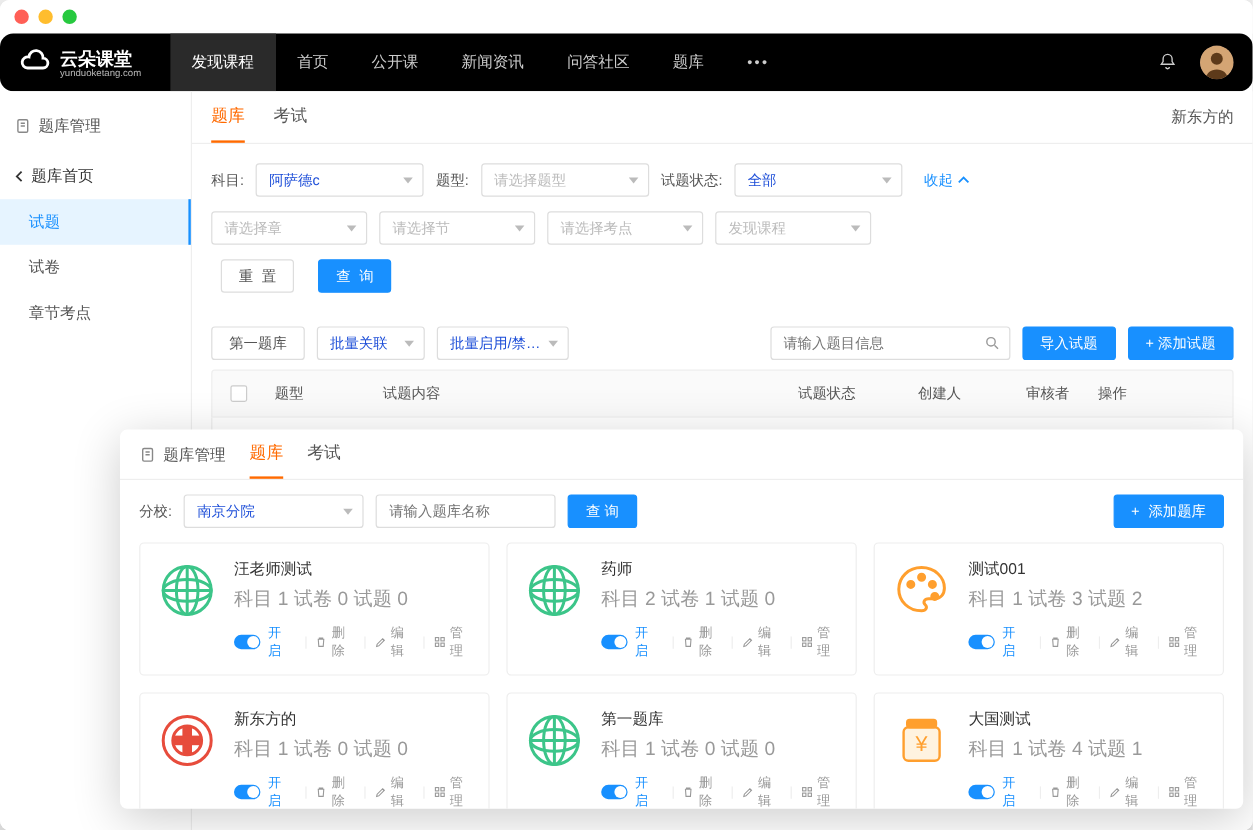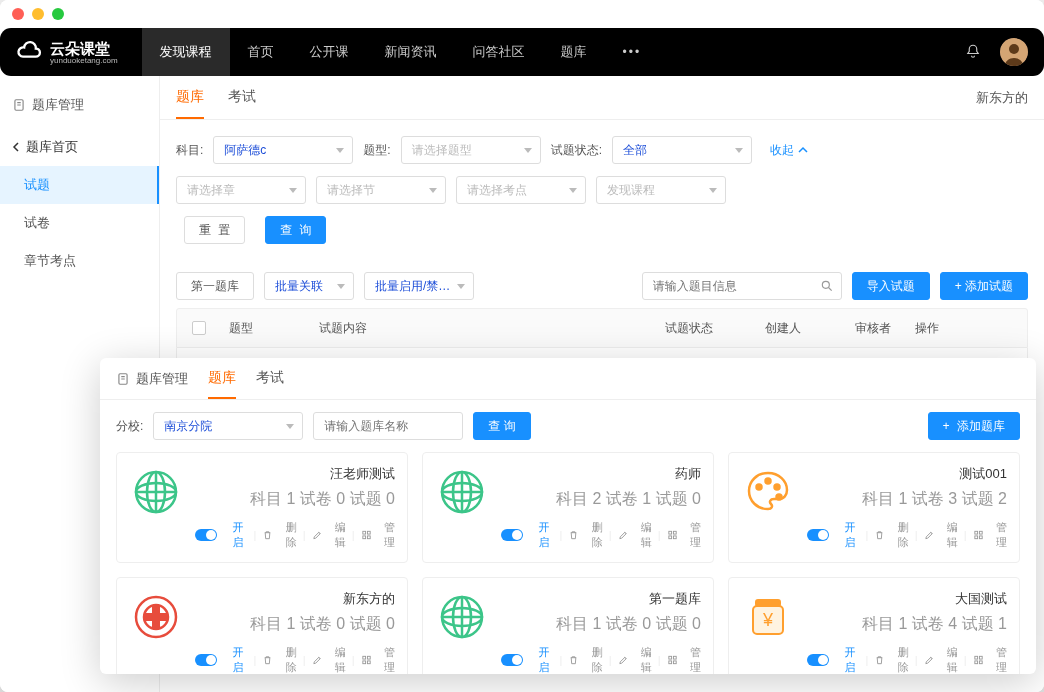--- a/index.html
+++ b/index.html
@@ -80,21 +80,21 @@
 .ov-tab { display: flex; align-items: center; height: 100%; font-size: 14px; cursor: pointer; color: #555; border-bottom: 2px solid transparent; margin-right: 20px; }
 .ov-tab.active { color: #ff6a00; border-bottom-color: #ff6a00; }
 
 .ov-filter { padding: 12px 16px; display: flex; align-items: center; gap: 10px; }
 .ov-right { margin-left: auto; font-family: Liberation Mono, monospace; }
 .text-input { height: 28px; border: 1px solid #ddd; border-radius: 3px; padding: 0 10px; font-size: 12px; width: 150px; }
 
 .cards { display: grid; grid-template-columns: repeat(3, 1fr); gap: 14px; padding: 0 16px 16px; }
 .card { border: 1px solid #eee; border-radius: 4px; padding: 12px; display: flex; gap: 12px; }
 .card-icon { width: 54px; height: 54px; flex-shrink: 0; display: flex; align-items: center; justify-content: center; }
-.card-body { flex: 1; min-width: 0; text-align: right; }
+.card-body { flex: 1; min-width: 0; }
 .card-title { font-size: 13px; color: #333; font-weight: 500; margin-bottom: 6px; }
 .card-meta { font-size: 16px; color: #999; margin-bottom: 10px; }
 .card-ops { display: flex; align-items: center; gap: 6px; font-size: 11px; color: #999; }
 .toggle { position: relative; width: 24px; height: 12px; background: #1890ff; border-radius: 7px; cursor: pointer; }
 .toggle::after { content: ""; position: absolute; right: 1px; top: 1px; width: 10px; height: 10px; background: #fff; border-radius: 50%; }
 .toggle-label { color: #1890ff; margin-right: 4px; }
 .vdiv { color: #eee; }
 .mini-op { display: flex; align-items: center; gap: 3px; cursor: pointer; }
 .mini-op svg { width: 12px; height: 12px; stroke: #999; }
 

